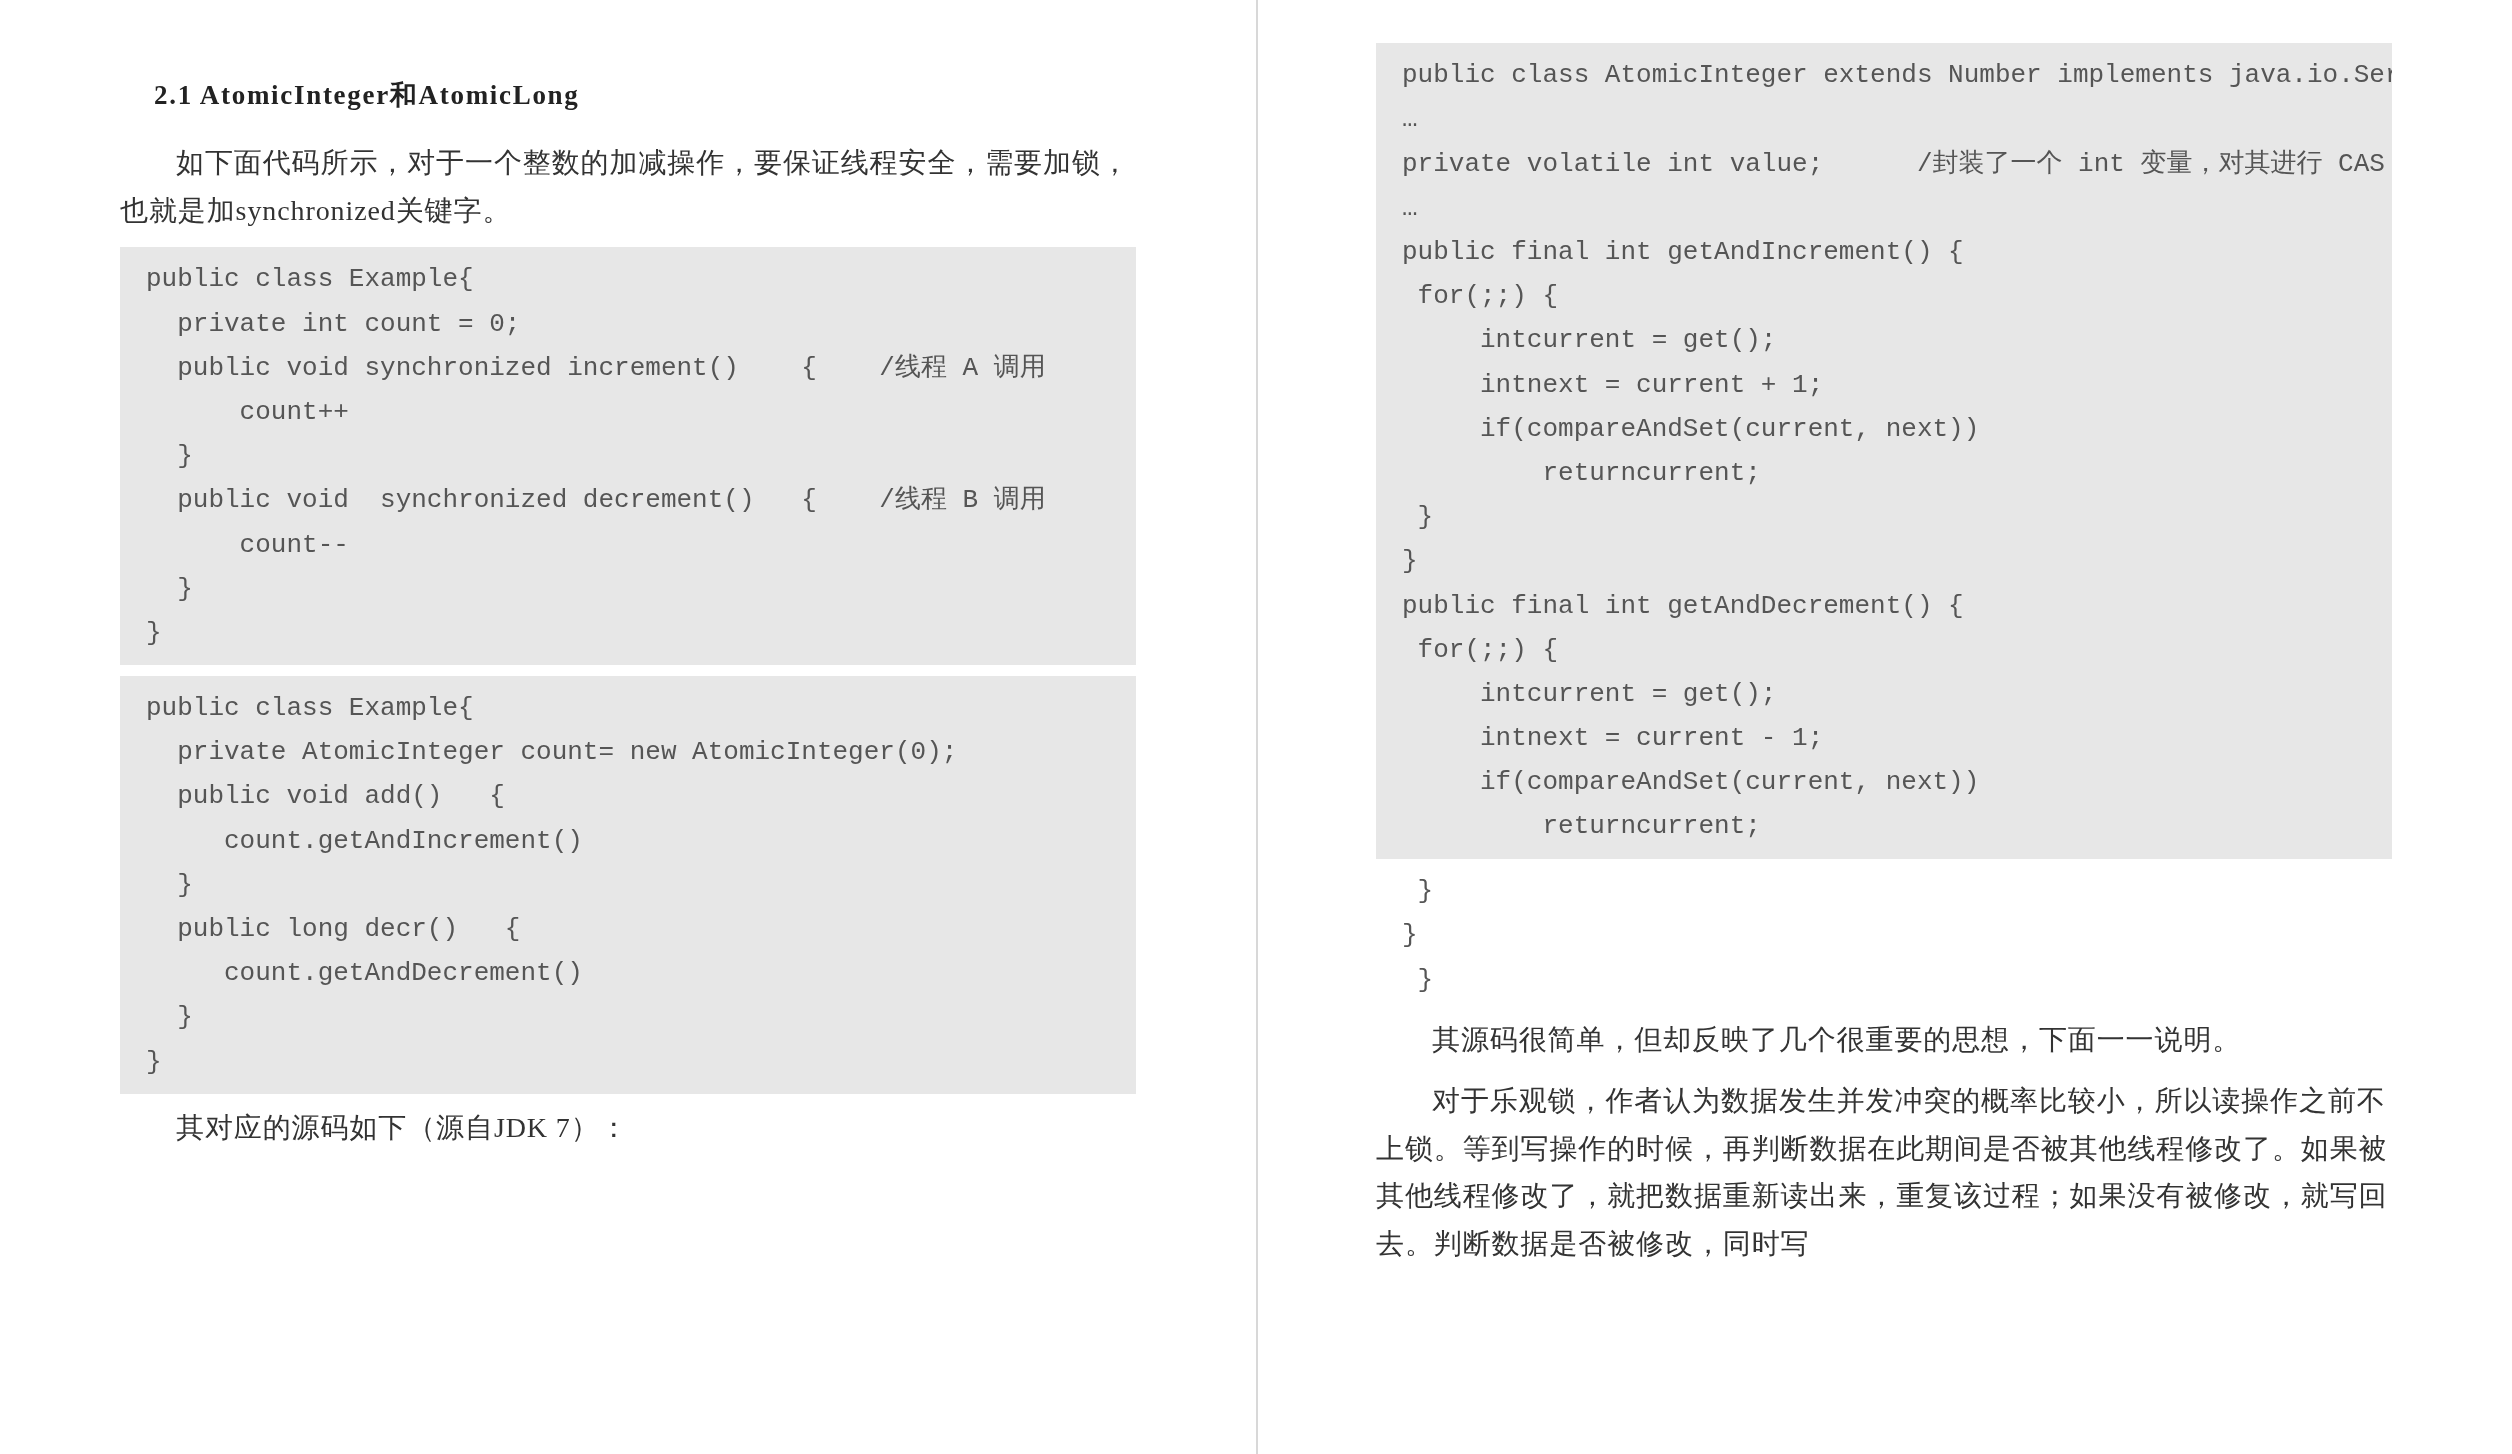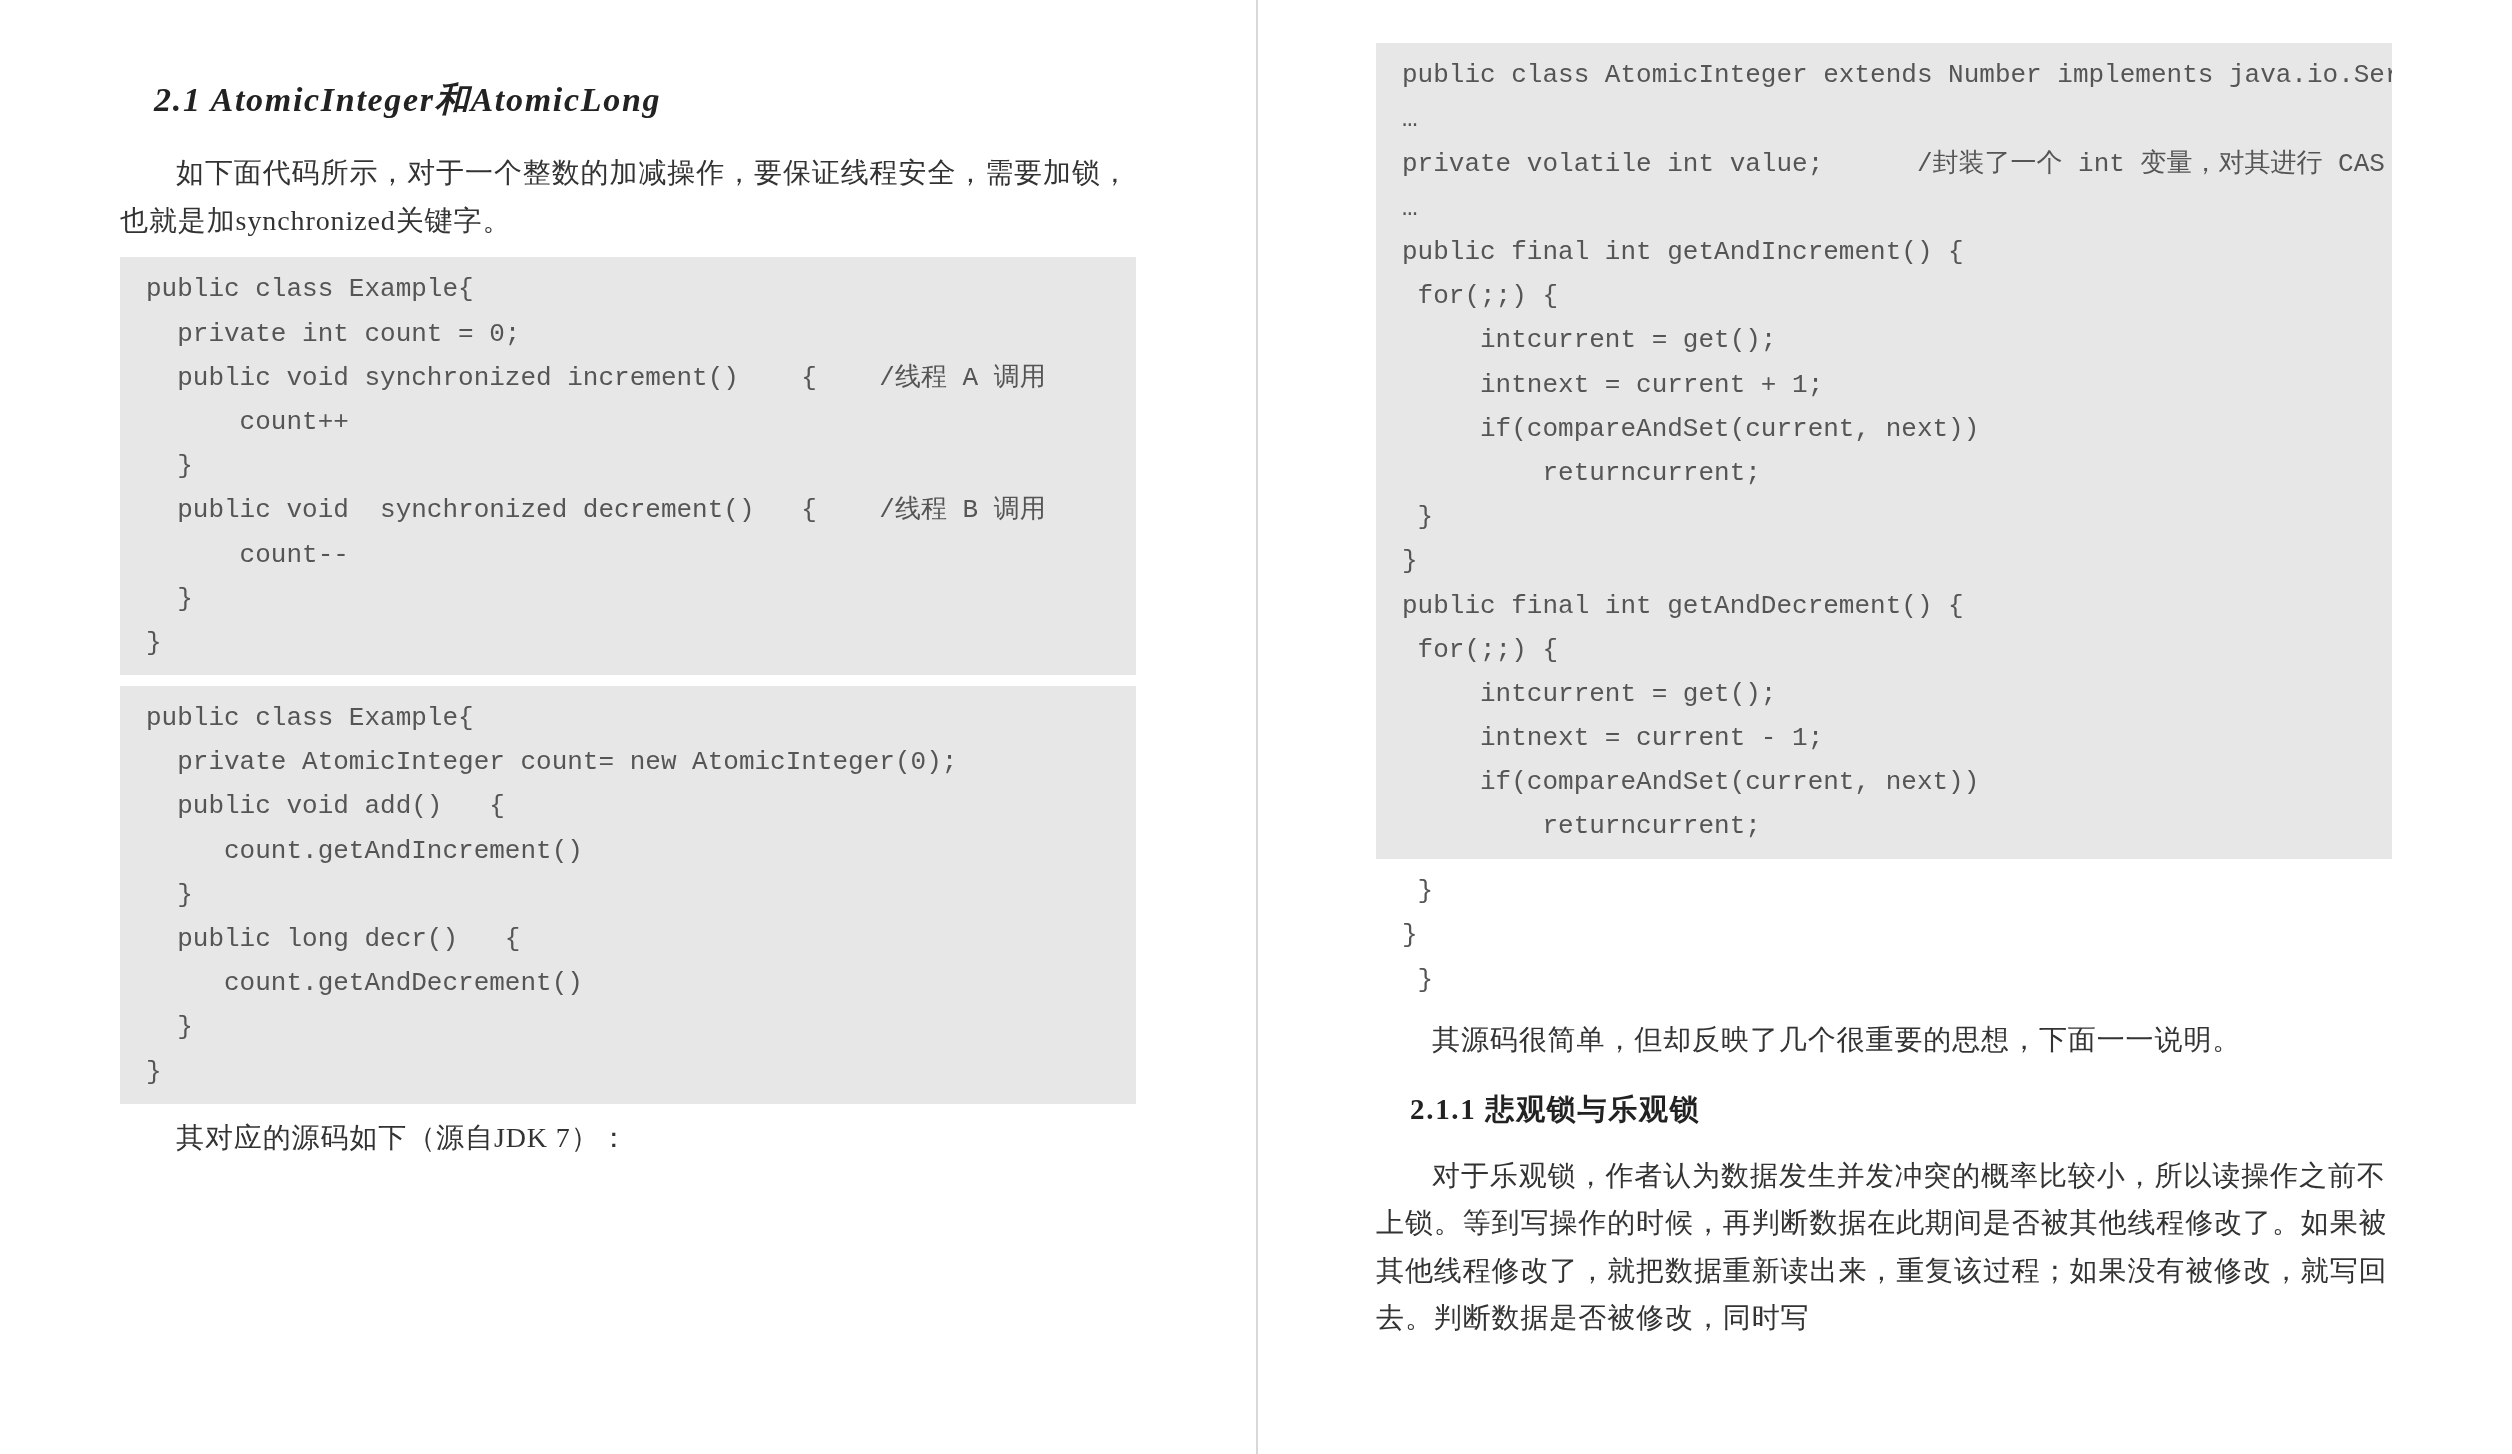--- a/index.html
+++ b/index.html
@@ -20,26 +20,25 @@
   }
   .divider {
     position: absolute;
     left: 50%;
     top: 0;
     bottom: 0;
     width: 1.7px;
     background: #d8d8d8;
   }
   .section-heading {
-    font-size: 34px;
+    font-size: 27px;
     font-weight: bold;
     margin: 34px 0 26px 34px;
     letter-spacing: 1.7px;
     color: #222;
-    font-style: italic;
   }
   .sub-heading {
     font-size: 29px;
     font-weight: bold;
     margin: 26px 0 21.5px 34px;
     letter-spacing: 1.7px;
     color: #222;
   }
   .body-text {
     font-size: 28px;
@@ -125,18 +124,17 @@
      intcurrent = get();
      intnext = current - 1;
      if(compareAndSet(current, next))
          returncurrent;</div>
   <div class="code-tail"> }
 }
  }</div>
 
   <p class="body-text">其源码很简单，但却反映了几个很重要的思想，下面一一说明。</p>
 
-  <h3 class="sub-heading">2.1.1 悲观锁与乐观锁</h3>
 
 
   <p class="body-text">对于乐观锁，作者认为数据发生并发冲突的概率比较小，所以读操作之前不上锁。等到写操作的时候，再判断数据在此期间是否被其他线程修改了。如果被其他线程修改了，就把数据重新读出来，重复该过程；如果没有被修改，就写回去。判断数据是否被修改，同时写</p>
 </div>
 
 
 </body></html>

